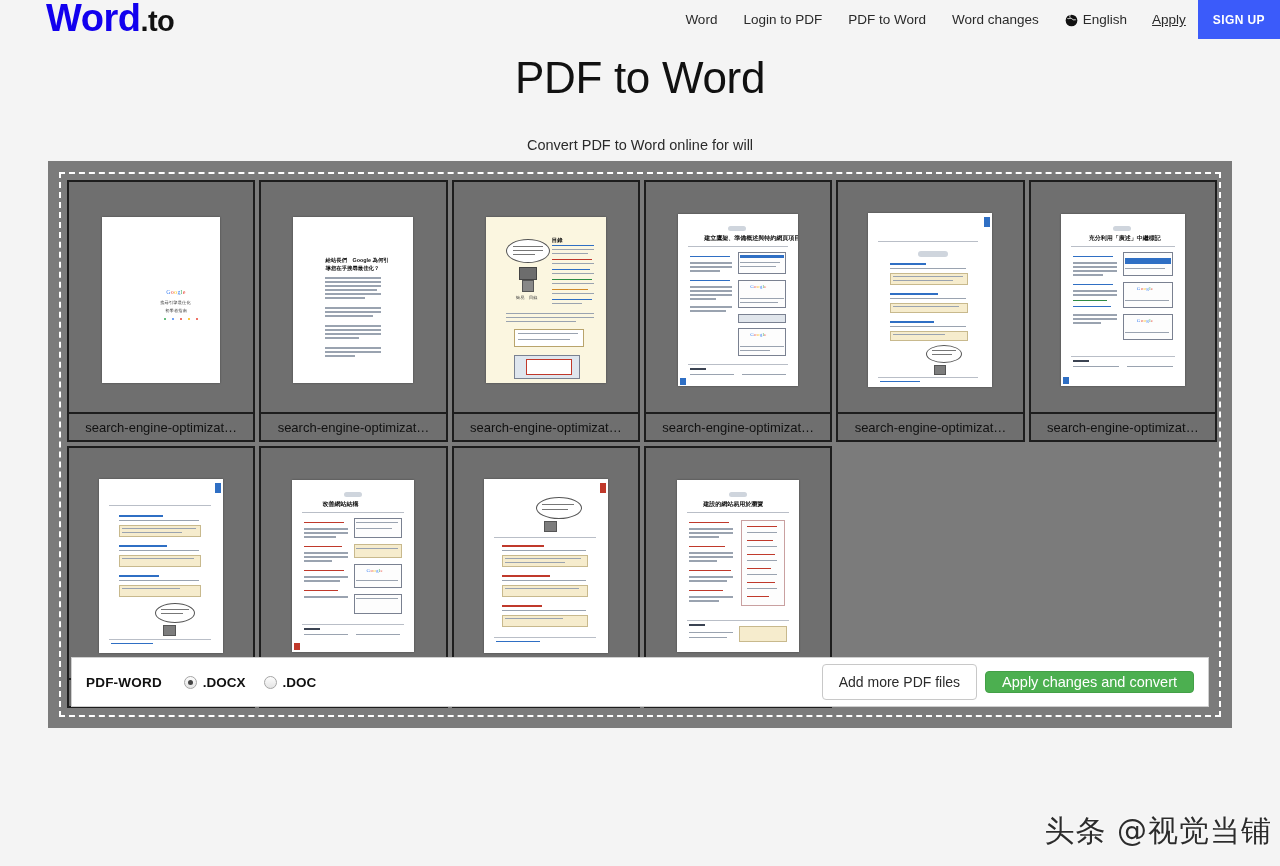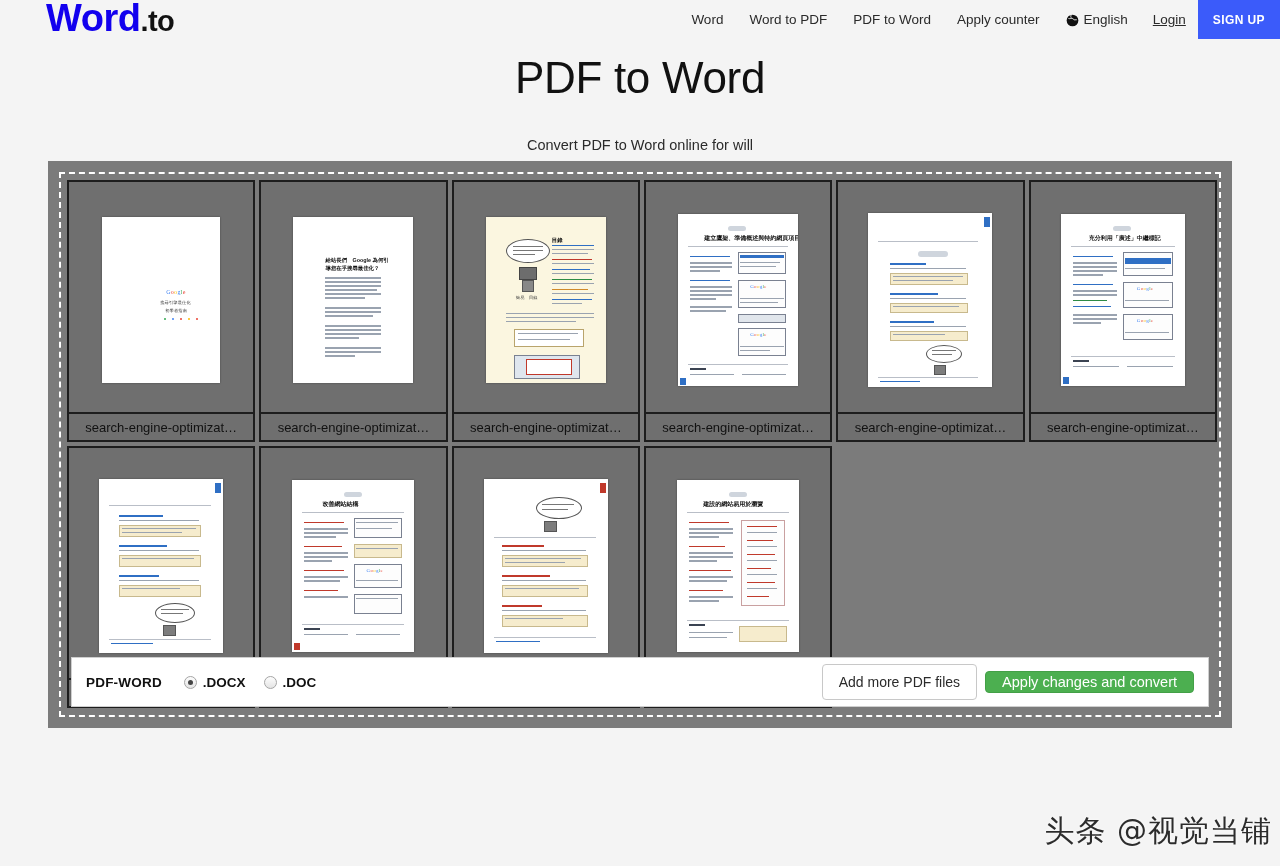--- a/index.html
+++ b/index.html
@@ -260,34 +260,34 @@
 </head>
 <body>
 
 <div id="header">
   <div id="logo">
     <span class="word">Word</span><span class="to">.to</span>
   </div>
 
   <nav id="nav">
     <div class="nav-link">Word</div>
-    <div class="nav-link">Word to PDF</div>
+    <div class="nav-link">Login to PDF</div>
     <div class="nav-link">PDF to Word</div>
-    <div class="nav-link">Apply counter</div>
+    <div class="nav-link">Word changes</div>
     <div class="nav-lang">
       <span class="globe-ic">
         <svg width="13" height="13" viewBox="0 0 16 16">
             <circle cx="8" cy="8" r="7.2" fill="#111"></circle>
             <path d="M3 5.5c2 .7 3.6-.6 5.3.2 1 .5 1.4 1.6 2.5 1.6.9 0 1.6-.5 2.4-.2" stroke="#fff" stroke-width="1.1" fill="none"></path>
             <path d="M6.4 1.3c-1 1.6-.4 2.8.3 3.6" stroke="#fff" stroke-width="1" fill="none"></path>
           </svg>
       </span>
       <span>English</span>
     </div>
-    <div class="nav-login">Login</div>
+    <div class="nav-login">Apply</div>
     <button id="signup">SIGN UP</button>
   </nav>
 </div>
 
 <h1 id="page-title">PDF to Word</h1>
 <div id="subtitle">Convert PDF to Word online for will</div>
 
 <div id="dropzone">
   <div id="dashed">
 

